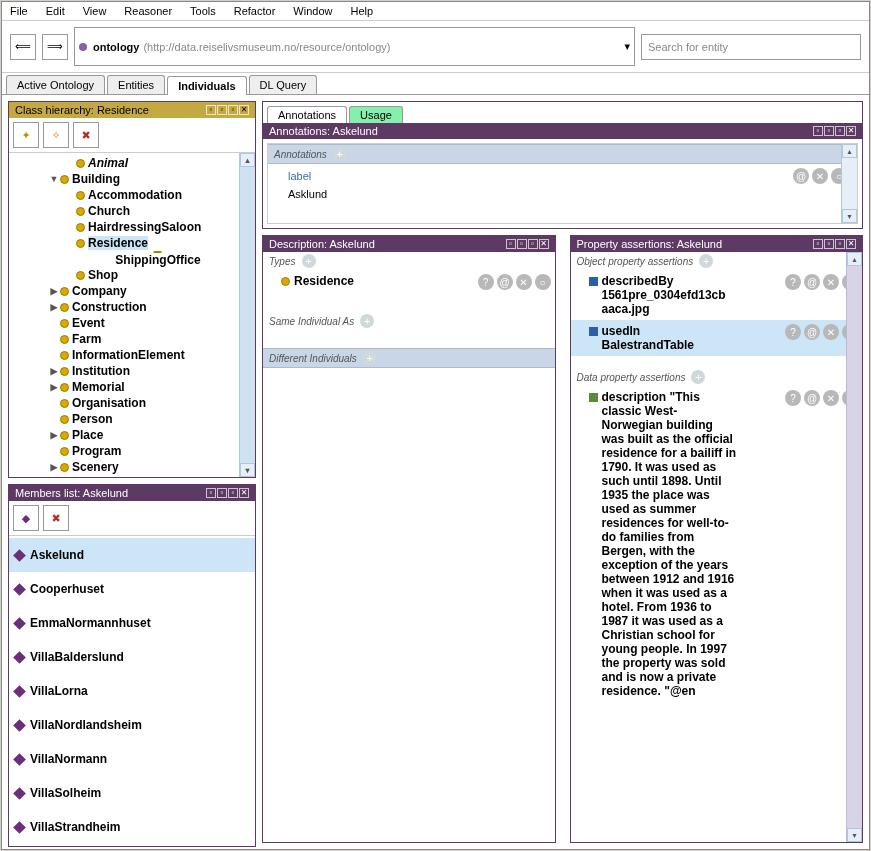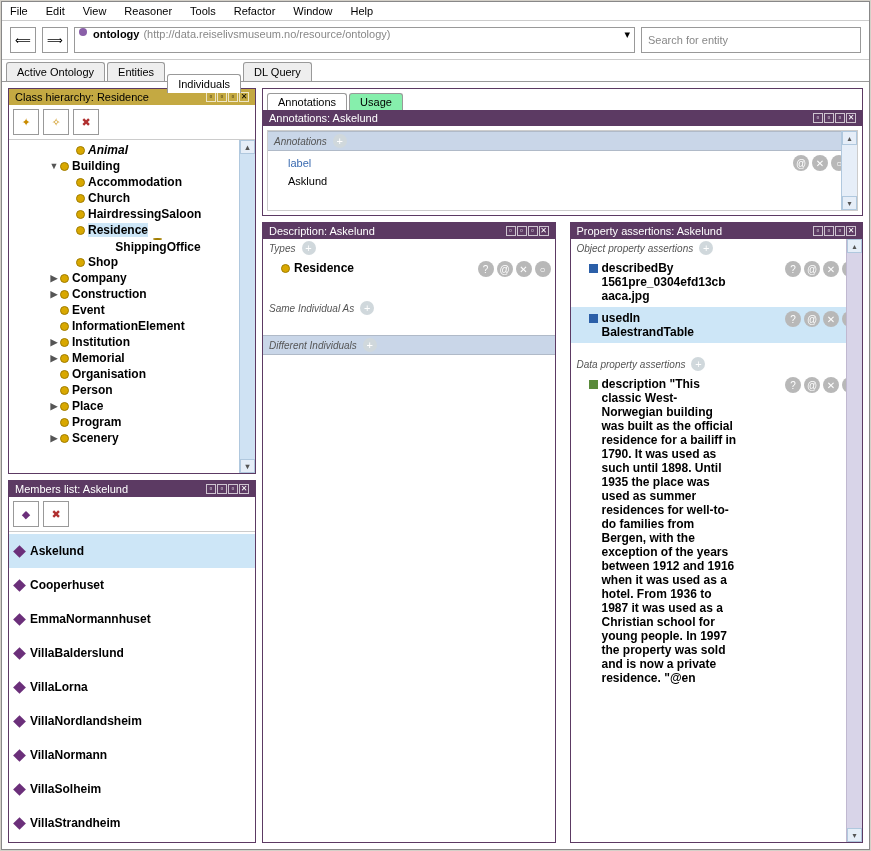--- a/index.html
+++ b/index.html
@@ -2,29 +2,29 @@
 <html><head>
 <meta charset="utf-8">
 <style>
 * { box-sizing: border-box; margin: 0; padding: 0; }
 body { font-family: "Segoe UI", Tahoma, sans-serif; font-size: 11px; background: #d4d0c8; width: 871px; height: 851px; overflow: hidden; }
 .app { background: #fff; border: 1px solid #888; width: 869px; height: 849px; margin: 1px; display: flex; flex-direction: column; }
 .menubar { display: flex; background: #fff; border-bottom: 1px solid #ccc; padding: 3px 8px; gap: 18px; }
 .menubar span { cursor: pointer; }
 .toolbar { display: flex; align-items: center; padding: 6px 8px; gap: 6px; border-bottom: 1px solid #ccc; }
 .navbtn { width: 26px; height: 26px; border: 1px solid #999; background: #fff; display: flex; align-items: center; justify-content: center; cursor: pointer; }
-.onto-combo { flex: 1; display: flex; border: 1px solid #999; height: 26px; padding: 0 4px; background: #fff; }
+.onto-combo { flex: 1; display: flex; align-items: center; border: 1px solid #999; height: 39px; padding: 0 4px; background: #fff; }
 .onto-combo .chev { margin-left: auto; }
 .bullet-purple { width: 8px; height: 8px; border-radius: 50%; background: #8a5fa8; display: inline-block; margin-right: 6px; }
 .onto-name { font-weight: bold; }
 .onto-uri { color: #888; margin-left: 4px; }
 .search { width: 220px; height: 26px; border: 1px solid #999; padding: 0 6px; color: #888; display: flex; align-items: center; }
 .tabstrip { display: flex; border-bottom: 1px solid #999; padding: 2px 4px 0 4px; gap: 2px; background: #fff; }
 .tab { border: 1px solid #999; border-bottom: none; padding: 3px 10px; background: #eee; border-radius: 3px 3px 0 0; cursor: pointer; }
-.tab.active { background: #fff; position: relative; top: 12px; }
+.tab.active { background: #fff; position: relative; top: 1px; font-weight: bold; }
 .workspace { flex: 1; display: flex; gap: 6px; padding: 6px; overflow: hidden; }
 .left-col { width: 248px; display: flex; flex-direction: column; gap: 6px; }
 .right-col { flex: 1; display: flex; flex-direction: column; gap: 6px; overflow: hidden; }
 .panel { border: 1px solid #5c3a63; display: flex; flex-direction: column; background: #fff; }
 .panel-hdr { background: #5c3a63; color: #fff; padding: 2px 6px; display: flex; align-items: center; font-size: 11px; }
 .panel-hdr.gold { background: #c4a942; color: #000; }
 .panel-hdr .wicons { margin-left: auto; display: flex; gap: 1px; }
 .wicon { width: 10px; height: 10px; border: 1px solid rgba(255,255,255,0.7); font-size: 8px; line-height: 8px; text-align: center; cursor: pointer; }
 .panel-toolbar { display: flex; gap: 4px; padding: 4px; border-bottom: 1px solid #ccc; }
 .ptbtn { width: 26px; height: 26px; border: 1px solid #999; background: #fff; display: flex; align-items: center; justify-content: center; cursor: pointer; }
@@ -165,20 +165,25 @@
               <span class="tlabel">Construction</span>
             </div>
             <div class="tree-row" style="padding-left: 40px;">
               <span class="twisty"></span>
               <span class="yellow-dot"></span>
               <span class="tlabel">Event</span>
             </div>
             <div class="tree-row" style="padding-left: 40px;">
               <span class="twisty"></span>
               <span class="yellow-dot"></span>
+              <span class="tlabel">Farm</span>
+            </div>
+            <div class="tree-row" style="padding-left: 40px;">
+              <span class="twisty"></span>
+              <span class="yellow-dot"></span>
               <span class="tlabel">InformationElement</span>
             </div>
             <div class="tree-row" style="padding-left: 40px;">
               <span class="twisty">▶</span>
               <span class="yellow-dot"></span>
               <span class="tlabel">Institution</span>
             </div>
             <div class="tree-row" style="padding-left: 40px;">
               <span class="twisty">▶</span>
               <span class="yellow-dot"></span>

